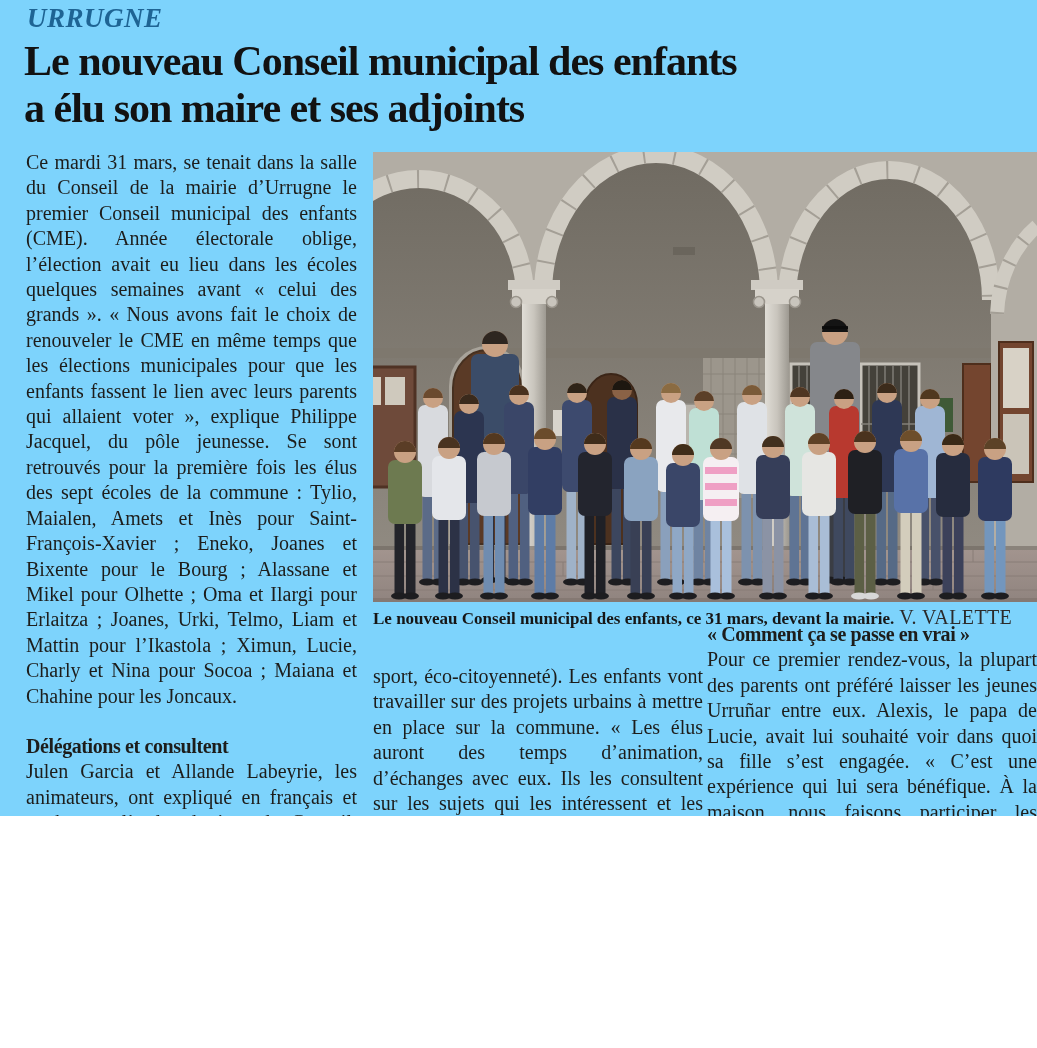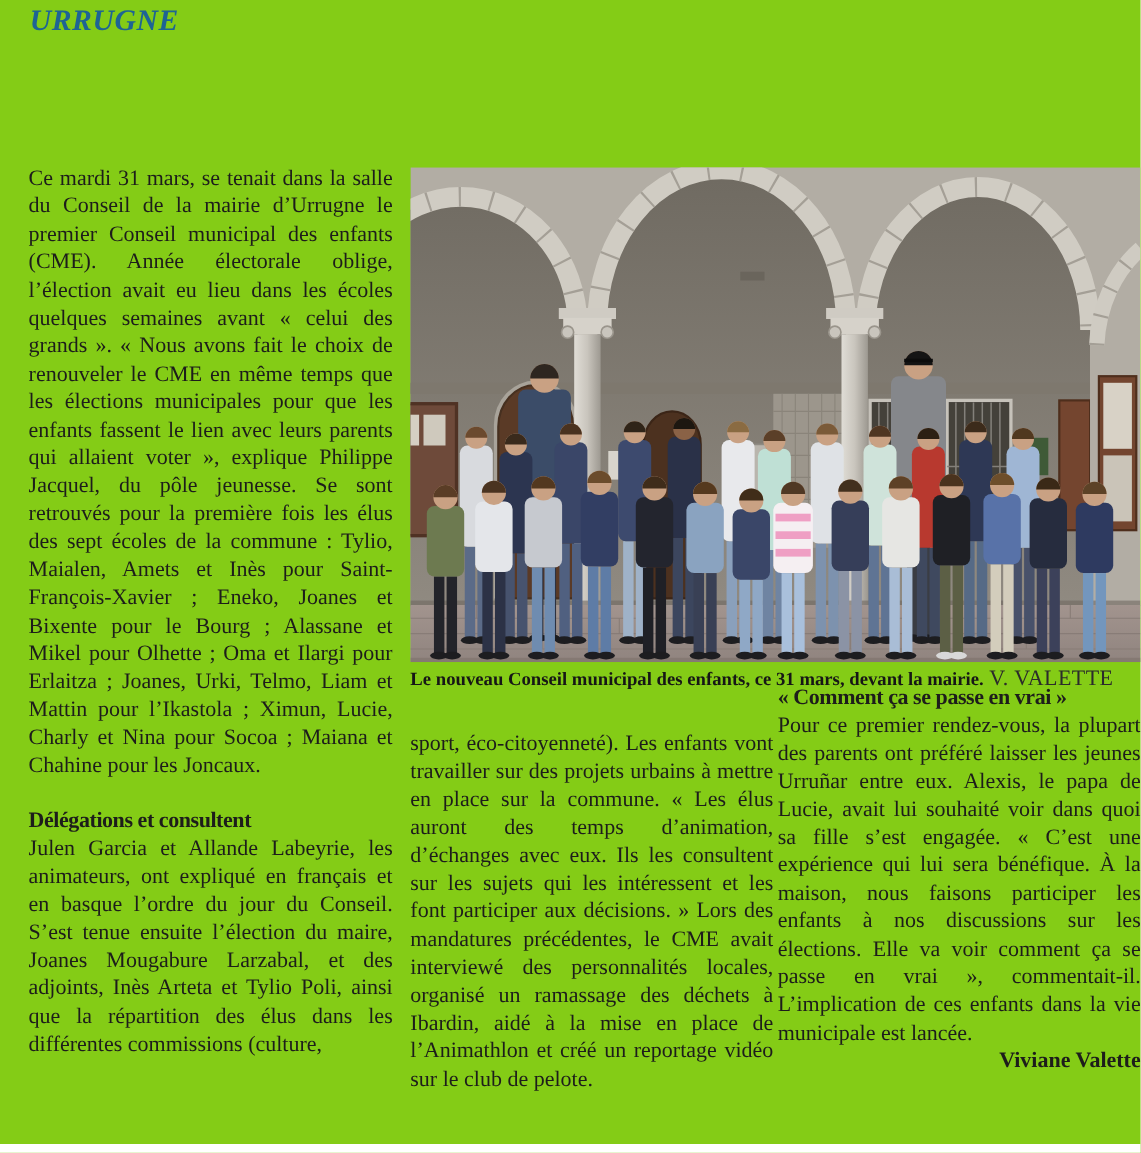--- a/index.html
+++ b/index.html
@@ -1,17 +1,17 @@
 <!DOCTYPE html>
 <html lang="fr"><head>
 <meta charset="utf-8">
 <style>
   html,body{margin:0;padding:0;background:#ffffff;}
   body{font-family:"Liberation Serif","DejaVu Serif",serif;}
-  .page{position:relative;width:1037px;height:1040px;background:#84cc16;overflow:hidden;}
+  .page{position:relative;width:1037px;height:816px;background:#7dd3fc;overflow:hidden;}
   .kicker{position:absolute;left:27px;top:3px;font-style:italic;font-weight:bold;
           font-size:27px;letter-spacing:.5px;color:#1e6494;}
   .headline{position:absolute;left:24px;top:38px;color:#121212;font-weight:bold;
             font-size:42px;line-height:47px;letter-spacing:-1px;}
   .headline div{white-space:nowrap;}
   .col{position:absolute;font-size:20px;line-height:25.4px;text-align:justify;
        color:#1d1d1b;hyphens:auto;}
   .col p{margin:0;}
   .col-left{left:26px;top:150px;width:331px;height:892px;overflow:hidden;}
   .col-mid{left:373px;top:664px;width:330px;height:397px;overflow:hidden;}
@@ -25,20 +25,24 @@
   .caption-text{font-weight:bold;}
   .caption-credit{font-weight:normal;font-size:20px;letter-spacing:.4px;color:#2b2b2b;margin-left:5px;}
 </style>
 </head>
 <body>
 
 <div class="page">
 
   <div class="kicker">URRUGNE</div>
 
+  <div class="headline">
+    <div>Le nouveau Conseil municipal des enfants</div>
+    <div>a élu son maire et ses adjoints</div>
+  </div>
 
   <div class="col col-left">
     <p>Ce mardi 31 mars, se tenait dans la salle du Conseil de la mairie d’Urrugne le premier Conseil municipal des enfants (CME). Année électorale oblige, l’élection avait eu lieu dans les écoles quelques semaines avant « celui des grands ». « Nous avons fait le choix de renouveler le CME en même temps que les élections municipales pour que les enfants fassent le lien avec leurs parents qui allaient voter », explique Philippe Jacquel, du pôle jeunesse. Se sont retrouvés pour la première fois les élus des sept écoles de la commune : Tylio, Maialen, Amets et Inès pour Saint-François-Xavier ; Eneko, Joanes et Bixente pour le Bourg ; Alassane et Mikel pour Olhette ; Oma et Ilargi pour Erlaitza ; Joanes, Urki, Telmo, Liam et Mattin pour l’Ikastola ; Ximun, Lucie, Charly et Nina pour Socoa ; Maiana et Chahine pour les Joncaux.</p>
     <p class="subhead spaced">Délégations et consultent</p>
     <p>Julen Garcia et Allande Labeyrie, les animateurs, ont expliqué en français et en basque l’ordre du jour du Conseil. S’est tenue ensuite l’élection du maire, Joanes Mougabure Larzabal, et des adjoints, Inès Arteta et Tylio Poli, ainsi que la répartition des élus dans les différentes commissions (culture,</p>
   </div>
 
   <div class="photo-wrap">
     <svg width="664" height="450" viewBox="0 0 664 450" xmlns="http://www.w3.org/2000/svg">
       <defs>

